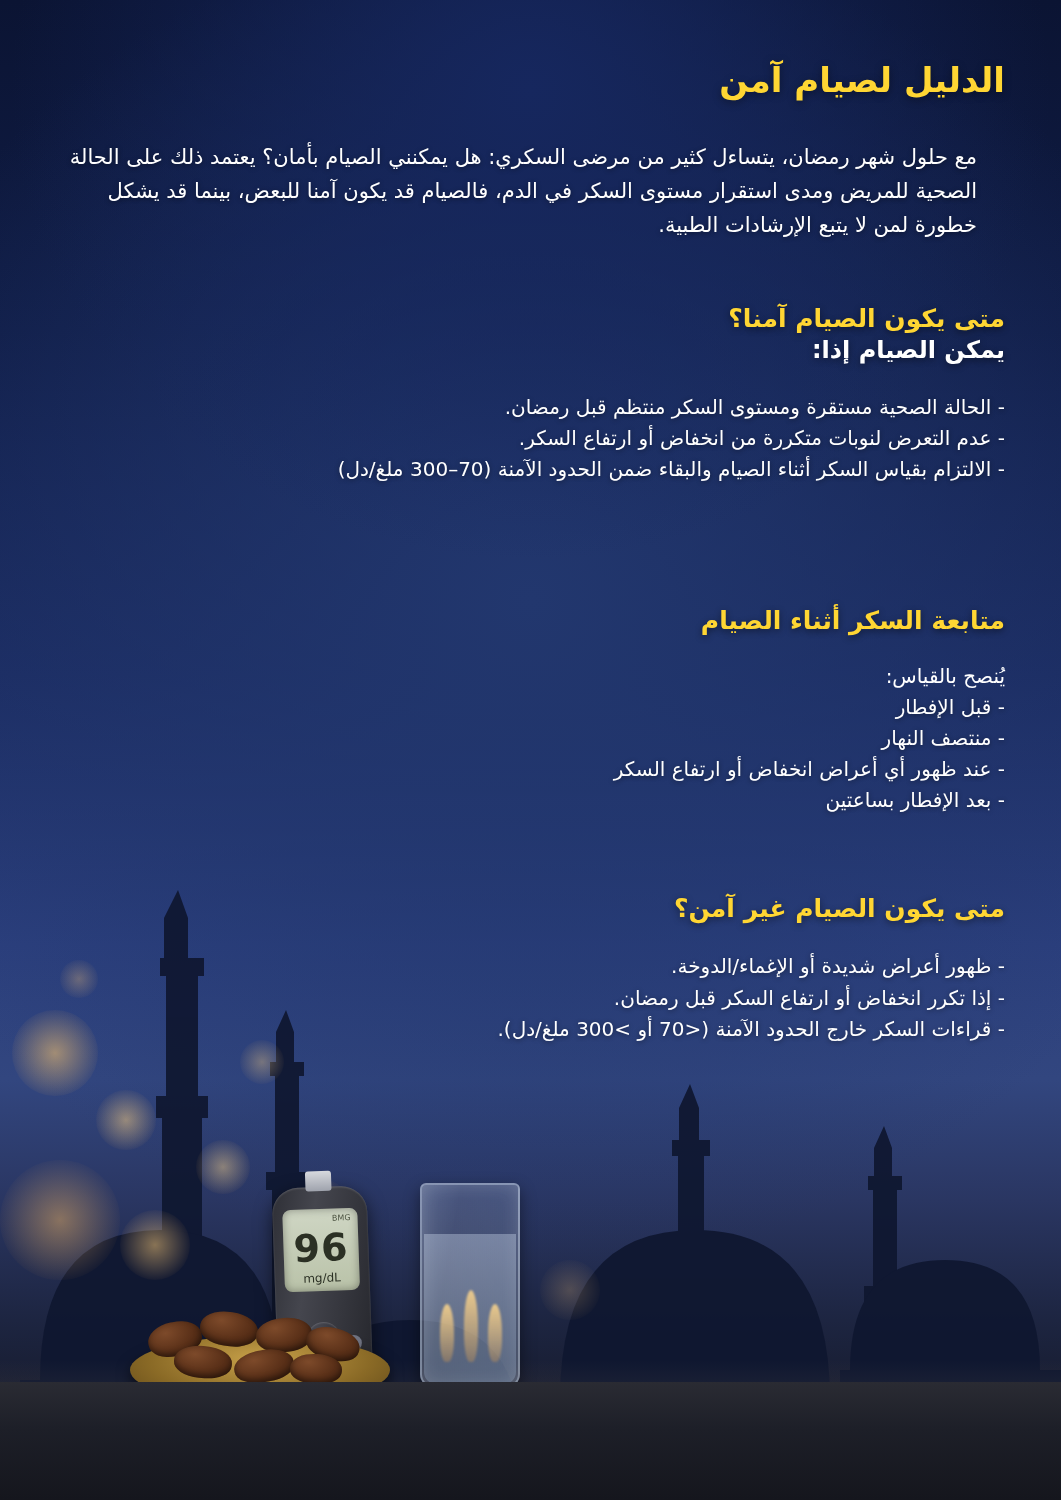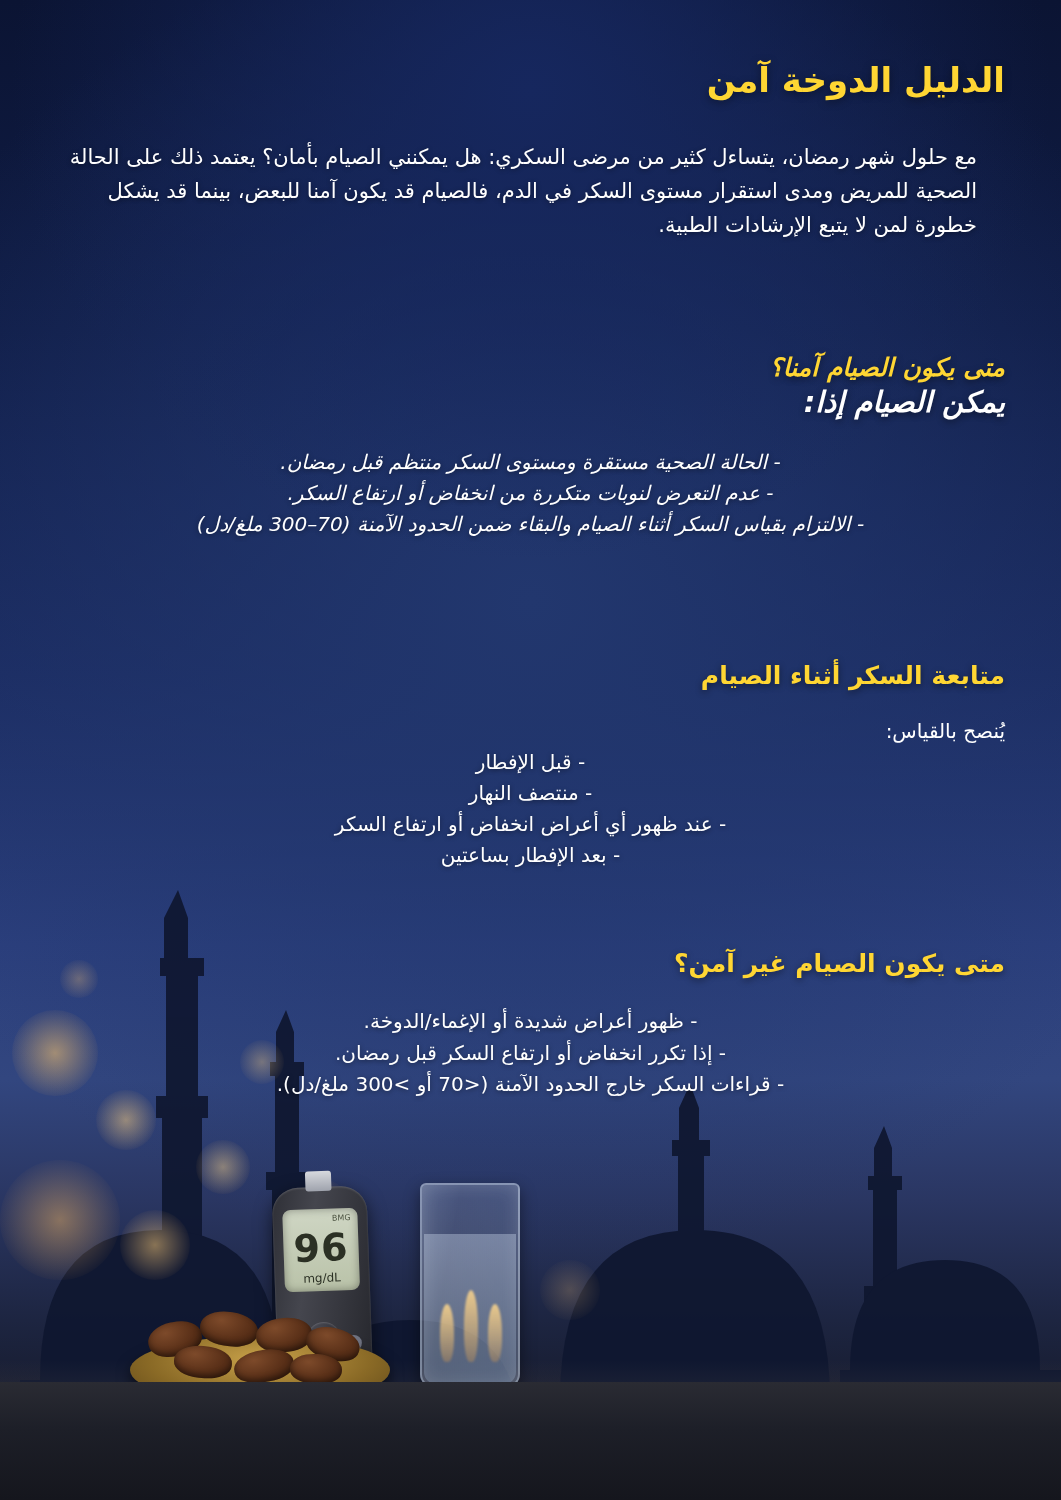--- a/index.html
+++ b/index.html
@@ -68,40 +68,40 @@
   }
   .section { margin-top:0; }
   .sec-head {
     color:#ffd633;
     font-size:25px;
     font-weight:bold;
     text-shadow:0 2px 7px rgba(0,0,0,0.45);
   }
   .sec-sub {
     color:#ffffff;
-    font-size:29px;
+    font-size:24px;
     font-weight:bold;
     margin-top:3px;
     text-shadow:0 2px 7px rgba(0,0,0,0.45);
   }
   .sec-lead {
     color:#ffffff;
     font-size:20px;
     line-height:1.55;
   }
   .bullets {
     list-style:none;
     color:#ffffff;
     font-size:20px;
     line-height:1.56;
     text-shadow:0 1px 5px rgba(0,0,0,0.45);
   }
-  .bullets li { white-space:nowrap;text-align:center; }
-
-  .sp-1 { margin-top:111px;font-style:italic; }
+  .bullets li { white-space:nowrap; }
+
+  .sp-1 { margin-top:62px; }
   .sp-2 { margin-top:28px; }
   .sp-3 { margin-top:120px; }
   .sp-4 { margin-top:26px; }
   .sp-5 { margin-top:78px; }
   .sp-6 { margin-top:28px; }
 
   
   .meter {
     position:absolute; left:275px; bottom:108px;
     width:95px; height:205px;
@@ -244,21 +244,21 @@
     <div class="date" style="left:176px; top:-8px;  width:54px; height:32px; transform:rotate(14deg);"></div>
     <div class="date" style="left:44px;  top:10px;  width:58px; height:32px; transform:rotate(5deg);"></div>
     <div class="date" style="left:104px; top:14px;  width:60px; height:32px; transform:rotate(-9deg);"></div>
     <div class="date" style="left:160px; top:18px;  width:52px; height:30px; transform:rotate(3deg);"></div>
   </div>
 
   <div class="table"></div>
 
   <div class="content">
 
-    <div class="subtitle">الدليل الدوخة آمن</div>
+    <div class="subtitle">الدليل لصيام آمن</div>
     <p class="intro">مع حلول شهر رمضان، يتساءل كثير من مرضى السكري: هل يمكنني الصيام بأمان؟ يعتمد ذلك على الحالة الصحية للمريض ومدى استقرار مستوى السكر في الدم، فالصيام قد يكون آمنا للبعض، بينما قد يشكل خطورة لمن لا يتبع الإرشادات الطبية.</p>
 
     <div class="section sp-1">
       <div class="sec-head">متى يكون الصيام آمنا؟</div>
       <div class="sec-sub">يمكن الصيام إذا:</div>
       <ul class="bullets sp-2">
         <li>- الحالة الصحية مستقرة ومستوى السكر منتظم قبل رمضان.</li>
         <li>- عدم التعرض لنوبات متكررة من انخفاض أو ارتفاع السكر.</li>
         <li>- الالتزام بقياس السكر أثناء الصيام والبقاء ضمن الحدود الآمنة (70–300 ملغ/دل)</li>
       </ul>

